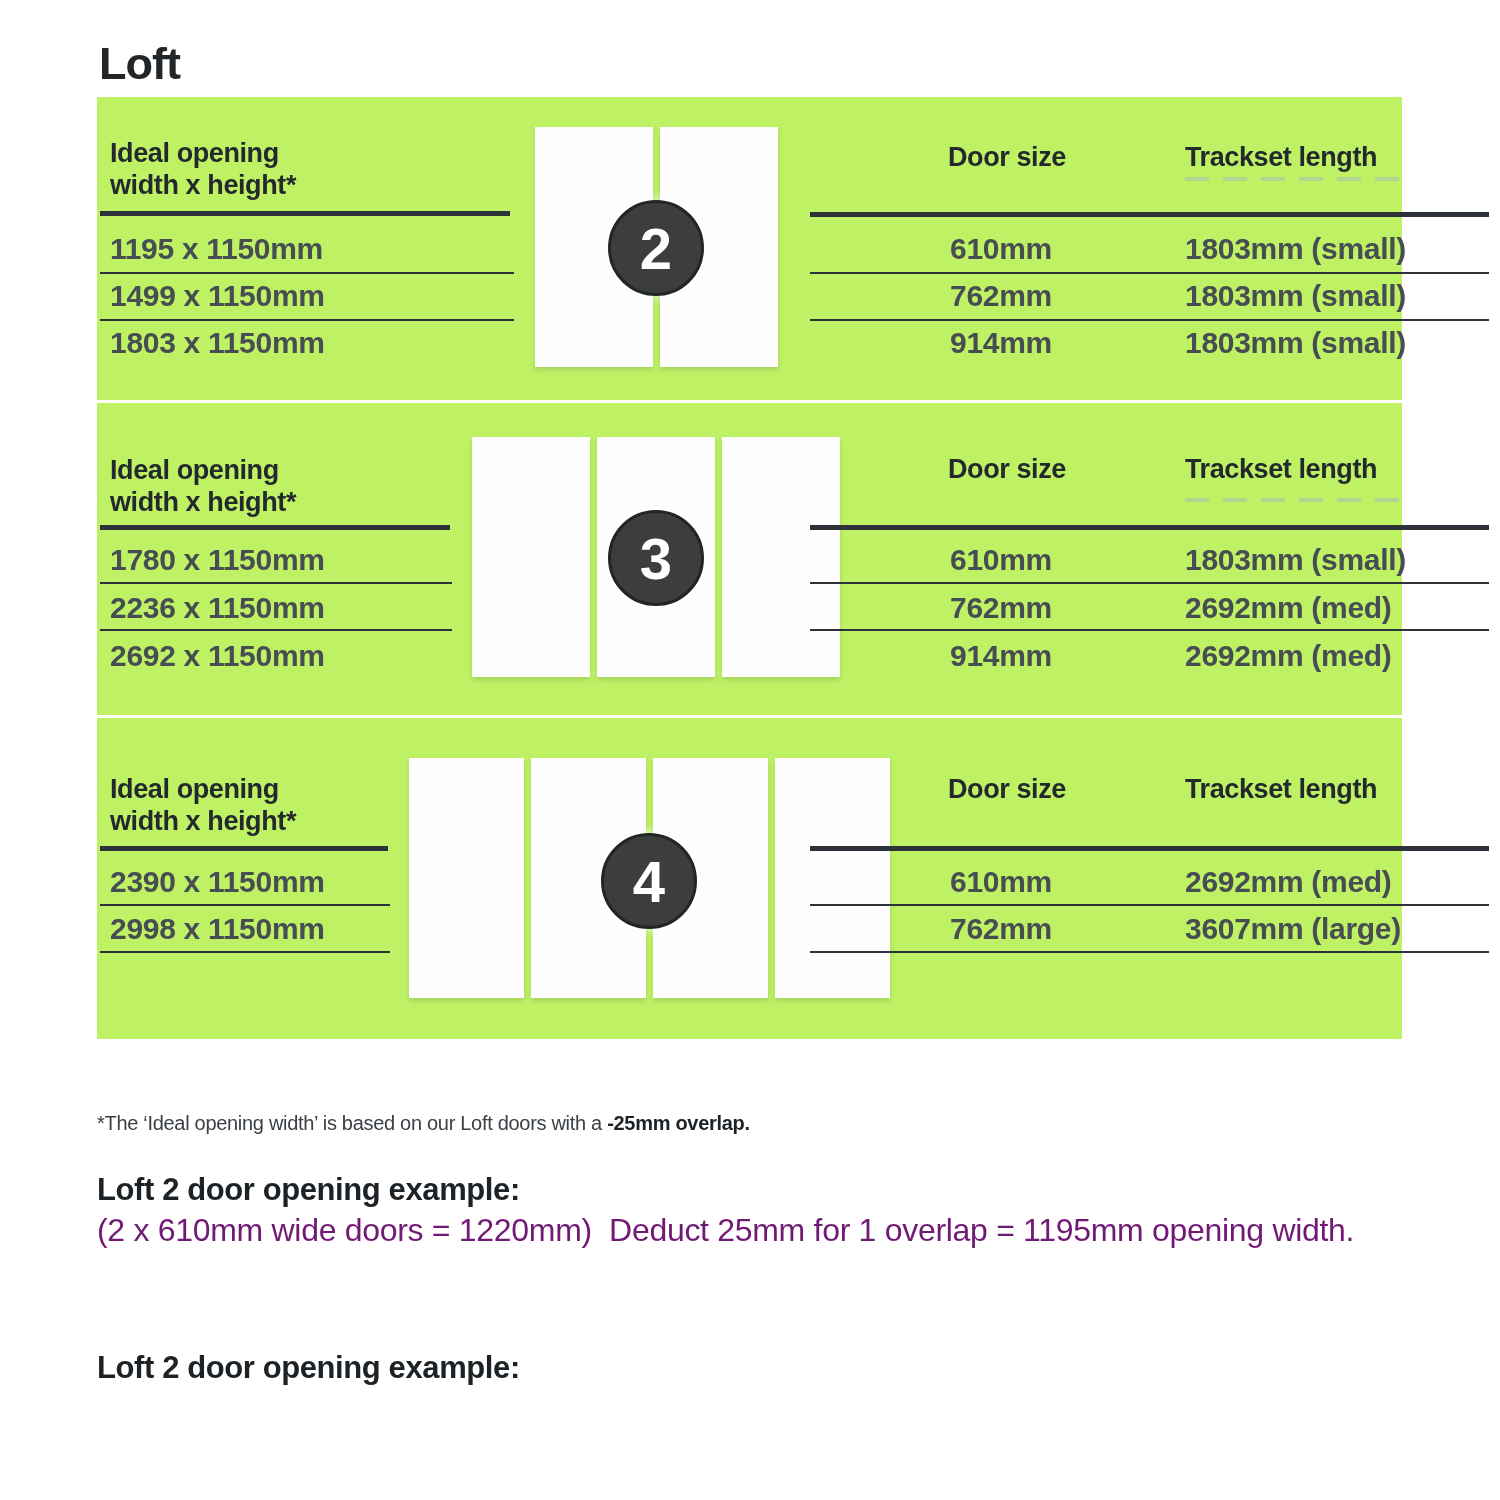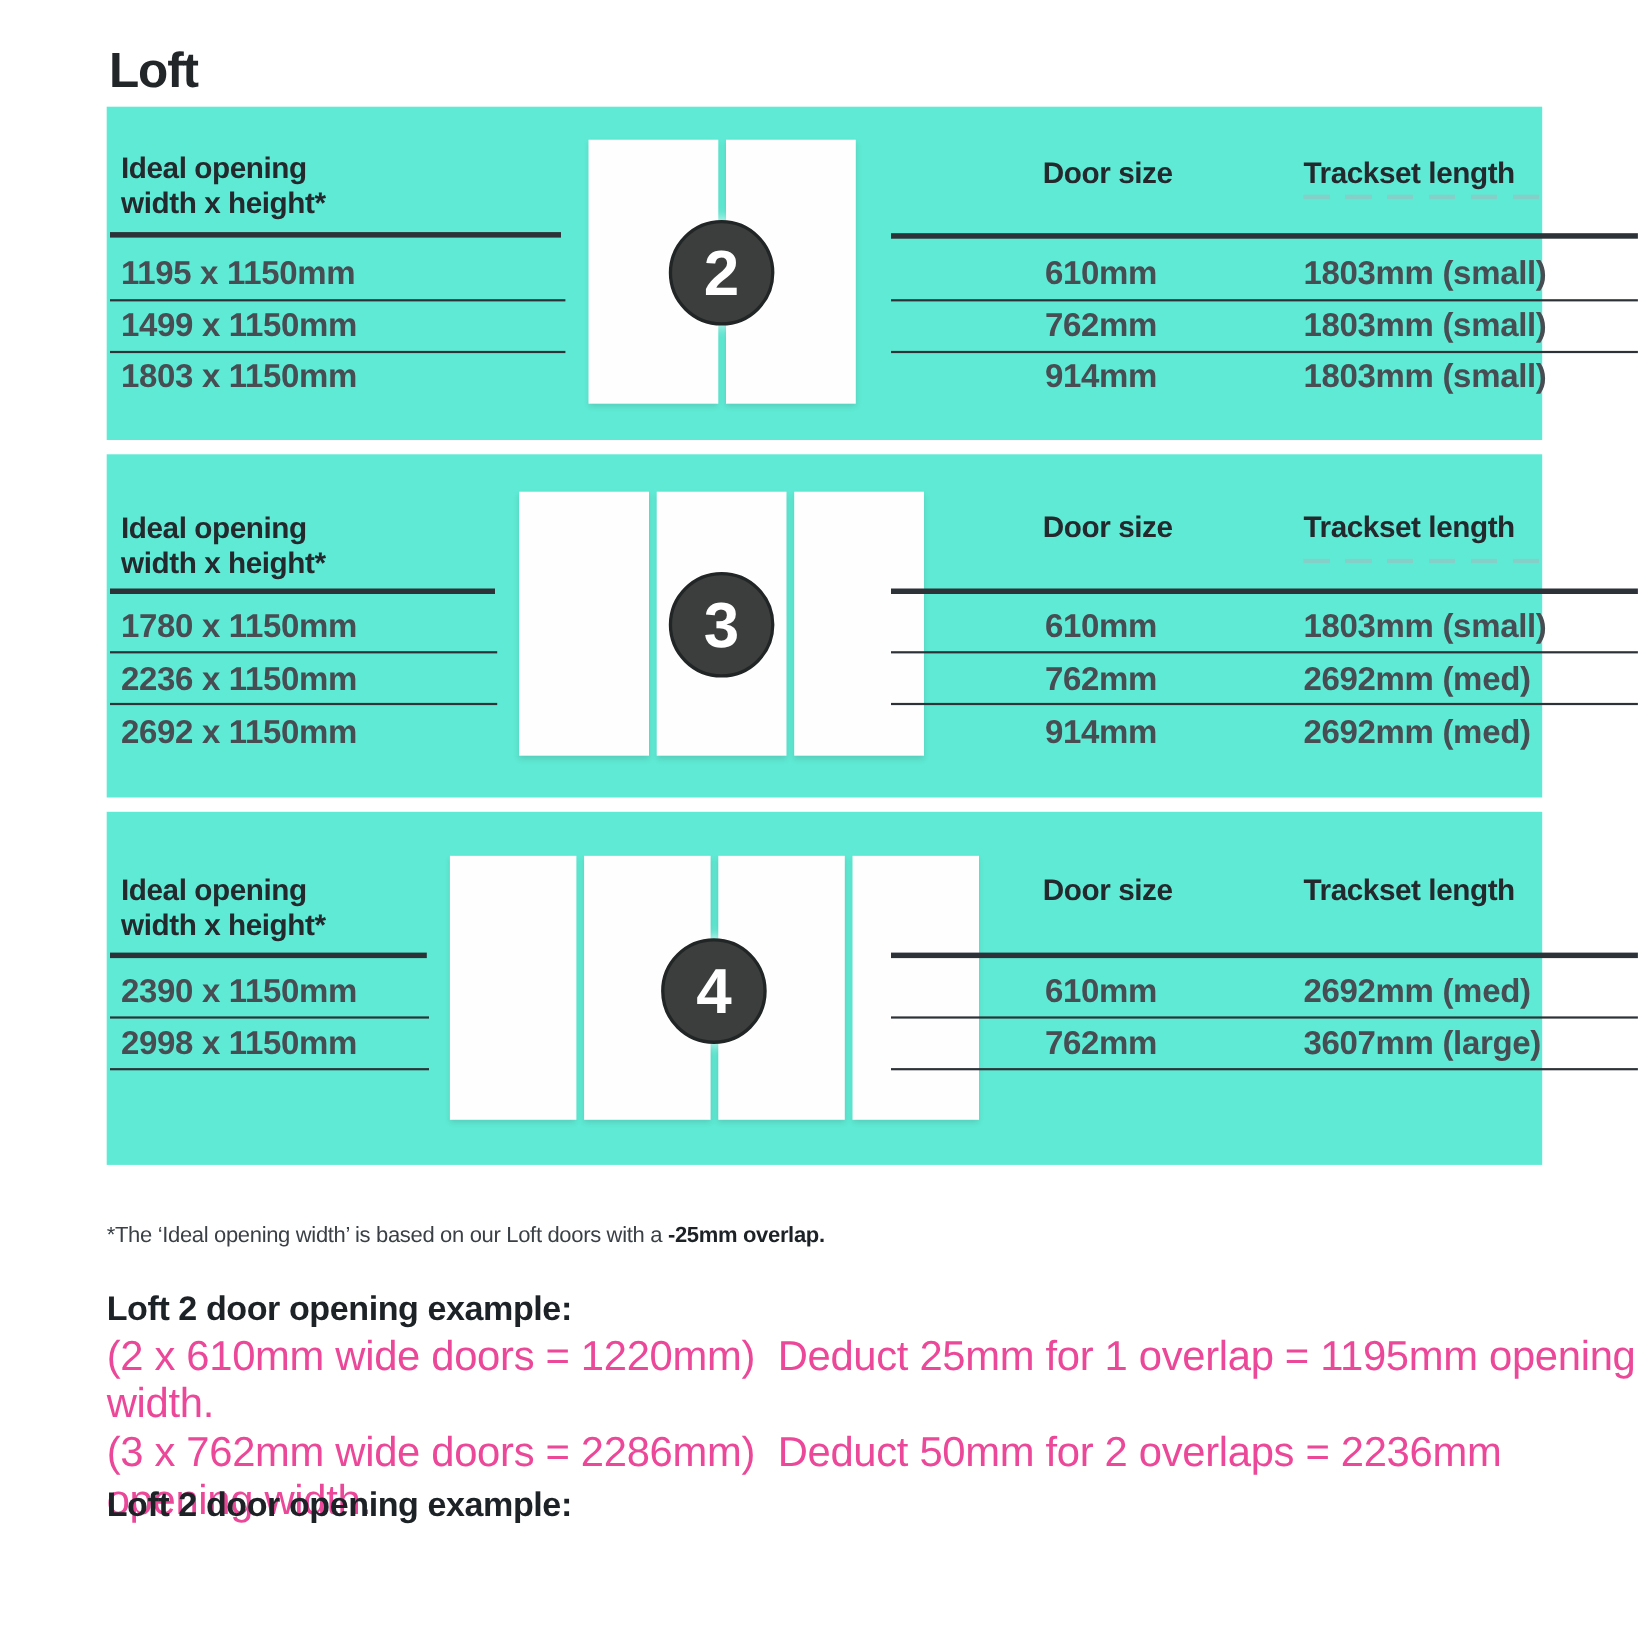--- a/index.html
+++ b/index.html
@@ -5,21 +5,21 @@
   html,body{margin:0;padding:0;background:#ffffff;}
   .stage{
     position:relative;width:1500px;height:1500px;background:#ffffff;overflow:hidden;
     font-family:"Liberation Sans","DejaVu Sans",sans-serif;color:#24292e;
   }
   .page-title{
     position:absolute;left:99px;top:38px;font-size:45px;font-weight:700;
     letter-spacing:-1px;color:#222629;margin:0;
   }
   .panel{position:absolute;left:97px;top:97px;width:1305px;}
-  .band{position:relative;background:#5eead4;margin-bottom:13px;}
+  .band{position:relative;background:#bef264;margin-bottom:3px;}
   .band-0{height:303px;}
   .band-1{height:312px;}
   .band-2{height:321px;}
 
   .col-header{
     position:absolute;font-size:27px;font-weight:700;color:#24292e;
     line-height:32px;letter-spacing:-0.4px;
   }
   .opening-header{left:13px;}
   .rule{position:absolute;background:#2c3237;}
@@ -56,21 +56,21 @@
     position:absolute;left:97px;top:1092px;font-size:20px;color:#3a4045;
     letter-spacing:-0.3px;white-space:pre-wrap;
   }
   .footnote b{color:#1d2226;font-weight:700;}
 
   .example-heading{
     position:absolute;left:97px;font-size:31px;font-weight:700;color:#1d2226;
     letter-spacing:-0.4px;white-space:pre-wrap;
   }
   .example-body{
-    position:absolute;left:97px;font-size:38px;color:#ec4899;
+    position:absolute;left:97px;font-size:32px;color:#701a75;
     letter-spacing:-0.3px;white-space:pre-wrap;
   }
 </style>
 </head>
 <body>
 
 <div class="stage">
 
   <h1 class="page-title">Loft</h1>
 
@@ -171,17 +171,16 @@
       <div class="rule thin" style="left:713px;top:233px;width:679px;"></div>
     </section>
 
   </div>
 
   <p class="footnote"><span>*The ‘Ideal opening width’ is based on our Loft doors with a </span><b>-25mm overlap.</b></p>
 
   <div class="example-heading" style="top:1172px;">Loft 2 door opening example:</div>
   <div class="example-body" style="top:1212px;">(2 x 610mm wide doors = 1220mm)  Deduct 25mm for 1 overlap = 1195mm opening width.</div>
 
-  <div class="example-body" style="top:1300px;">(3 x 762mm wide doors = 2286mm)  Deduct 50mm for 2 overlaps = 2236mm opening width.</div>
 
   <div class="example-heading" style="top:1350px;">Loft 2 door opening example:</div>
 
 </div>
 
 </body></html>

